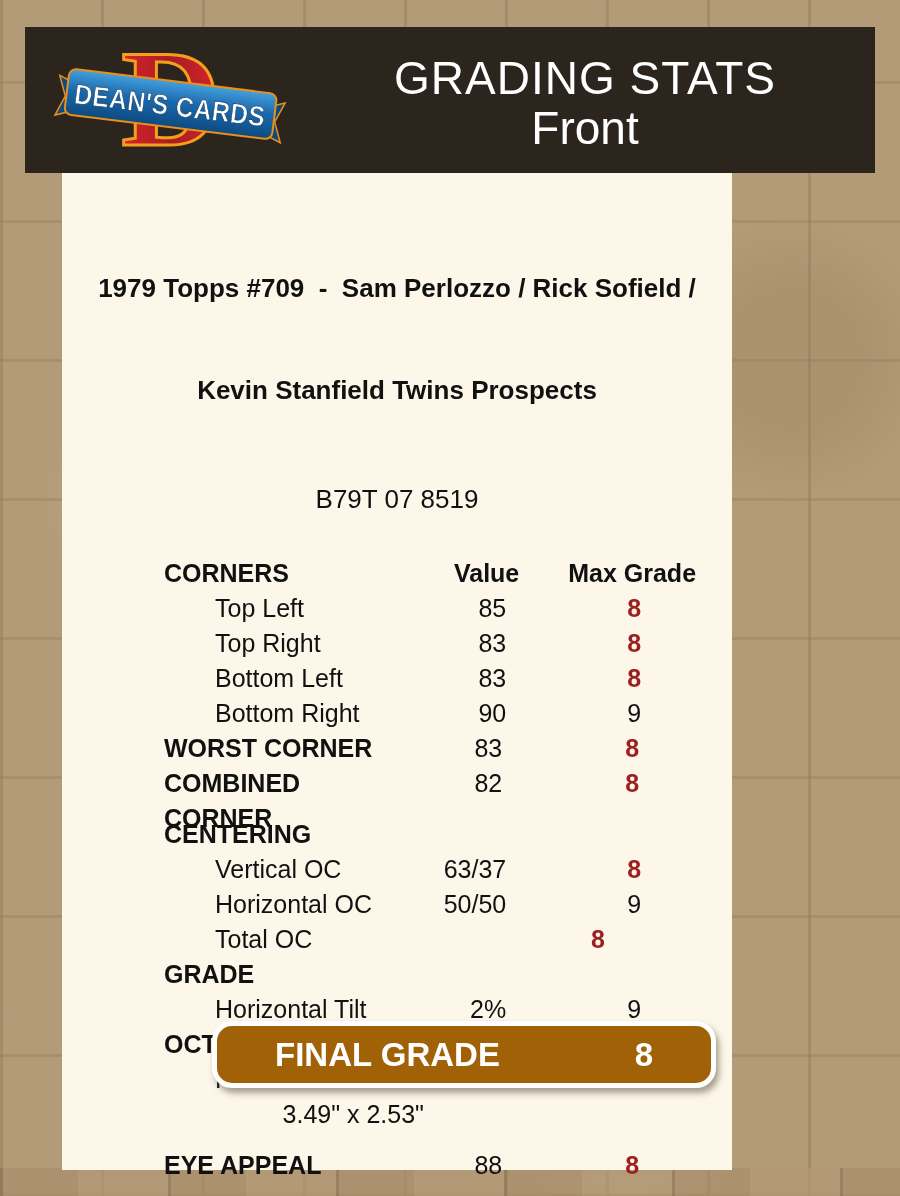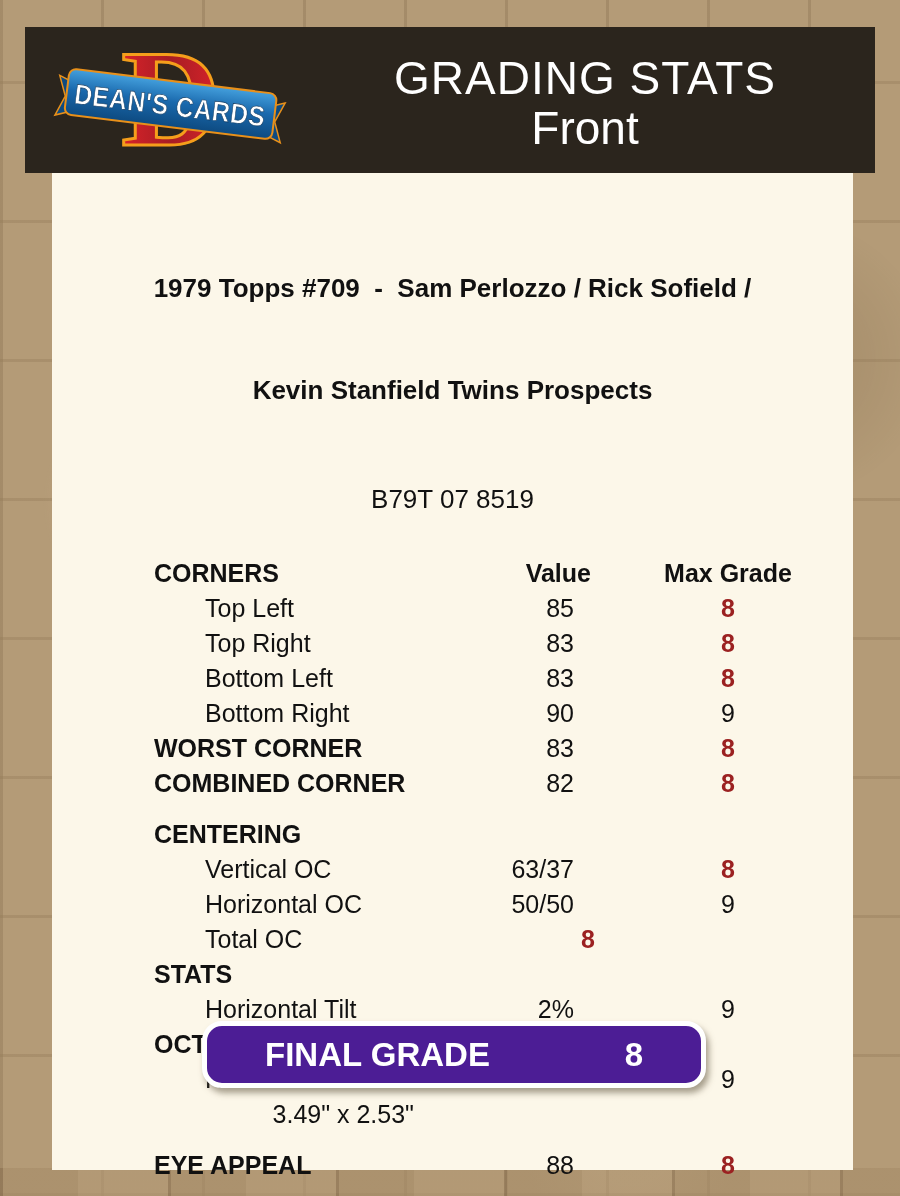--- a/index.html
+++ b/index.html
@@ -33,21 +33,21 @@
   .logo { position:absolute; left:28px; top:4px; }
   .header-titles {
     position:absolute; left:280px; right:10px; top:0; bottom:0;
     display:flex; flex-direction:column; align-items:center; justify-content:center;
   }
   .main-title { color:#ffffff; font-size:46px; letter-spacing:1px; line-height:52px; }
   .sub-title  { color:#ffffff; font-size:46px; line-height:40px; margin-top:4px; }
 
   
   .sheet {
-    position:absolute; left:52px; top:173px; width:801px; height:997px;
+    position:absolute; left:62px; top:173px; width:670px; height:997px;
     background:#fcf7e9;
   }
   .titles { margin-top:30px; text-align:center; font-weight:bold; font-size:26px; line-height:34px; white-space:pre-wrap; }
   .serial { text-align:center; font-size:26px; margin-top:9px; line-height:30px; }
 
   .table { margin:42px 0 0 102px; font-size:25px; }
   .row { display:flex; height:35px; line-height:35px; }
   .row.gap { margin-top:16px; }
   .lbl { width:280px; }
   .row.indent .lbl { padding-left:51px; box-sizing:border-box; }
@@ -55,21 +55,21 @@
   .val { width:140px; text-align:right; white-space:nowrap; }
   .grd { width:248px; margin-left:30px; text-align:center; }
   .grd.red { color:#9b2121; font-weight:bold; }
   .row.head .val, .row.head .grd { font-weight:bold; }
   .row.head .val { transform:translateX(17px); }
   .row.wide-val .lbl { width:160px; }
   .row.wide-val .val { width:260px; }
 
   .final-grade {
     position:absolute; left:150px; top:848px; width:504px; height:67px; box-sizing:border-box;
-    background:#4c1d95; border:5px solid #ffffff; border-radius:20px;
+    background:#a16207; border:5px solid #ffffff; border-radius:20px;
     box-shadow:3px 5px 6px rgba(95,84,62,.55);
     display:flex; align-items:center; justify-content:space-between;
     padding:0 58px; color:#ffffff; font-weight:bold; font-size:33px;
   }
 </style>
 </head>
 <body>
 
 <div class="collage"></div>
 <div class="collage-strip"></div>
@@ -160,21 +160,21 @@
       <div class="row indent">
         <span class="lbl">Horizontal OC</span>
         <span class="val">50/50</span>
         <span class="grd">9</span>
       </div>
       <div class="row indent">
         <span class="lbl">Total OC</span>
         <span class="grd red">8</span>
       </div>
       <div class="row bold">
-        <span class="lbl">STATS</span>
+        <span class="lbl">GRADE</span>
         <span class="val"></span>
         <span class="grd"></span>
       </div>
       <div class="row indent">
         <span class="lbl">Horizontal Tilt</span>
         <span class="val">2%</span>
         <span class="grd">9</span>
       </div>
       <div class="row bold">
         <span class="lbl">OCT</span>

